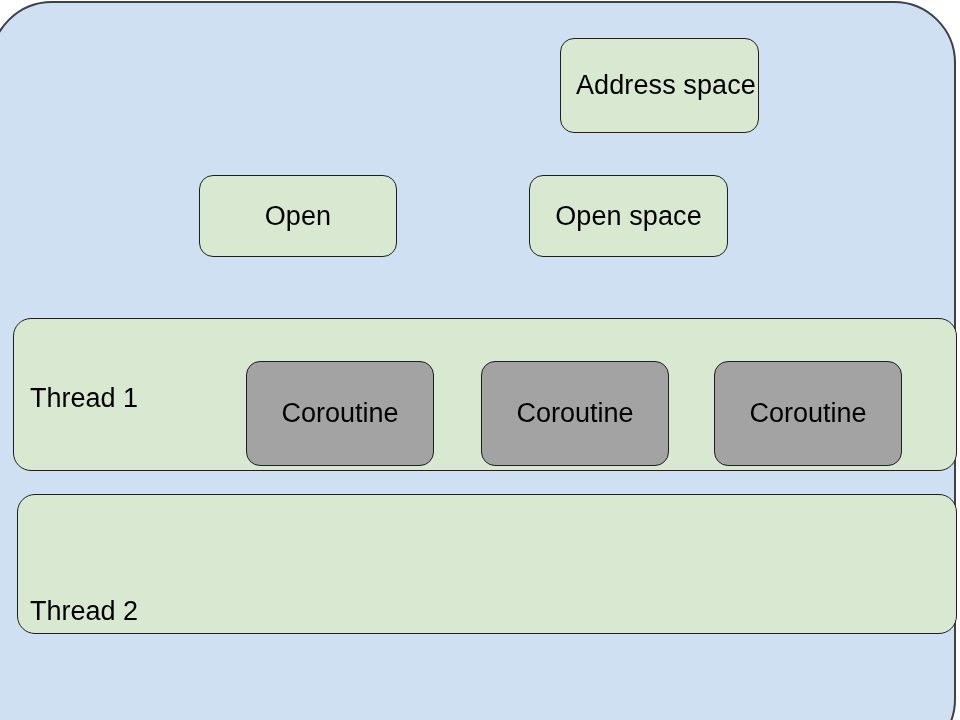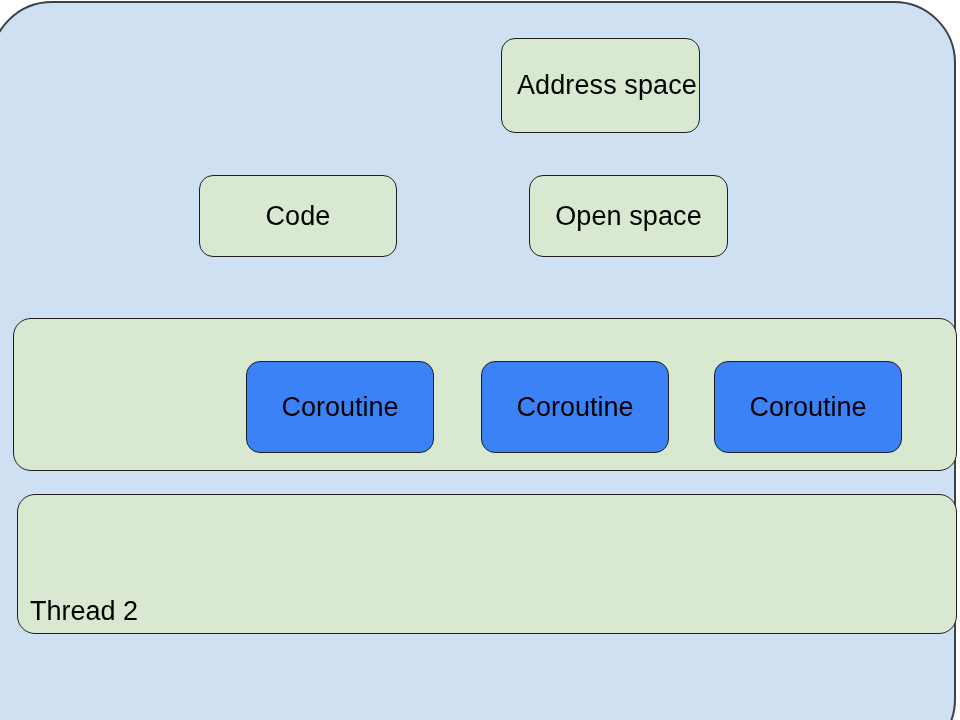--- a/index.html
+++ b/index.html
@@ -45,21 +45,21 @@
   .node.green { background: #d9e8d0; }
 
   .node.center { justify-content: center; text-align: center; }
   .node.left { justify-content: flex-start; text-align: left; }
 
   .node .label { display: block; }
 
   
   #node-code    { left: 198px; top: 39px;  width: 195px; height: 103px; }
   #node-data    { left: 199px; top: 175px; width: 198px; height: 82px;  }
-  #node-address { left: 501px; top: 38px;  width: 199px; height: 95px; padding-left: 15px; }
+  #node-address { left: 560px; top: 38px;  width: 199px; height: 95px; padding-left: 15px; }
   #node-open    { left: 529px; top: 175px; width: 199px; height: 82px; }
 
   
   .thread-lane {
     position: absolute;
     box-sizing: border-box;
     background: #d9e8d0;
     border: 1.8px solid #1f1f1f;
     border-radius: 18px;
   }
@@ -72,56 +72,57 @@
     color: #000000;
     white-space: nowrap;
   }
   #thread-1-label { left: 30px; top: 383px; }
   #thread-2-label { left: 30px; top: 550px; margin-top: 46px; }
 
   
   .coroutine {
     position: absolute;
     box-sizing: border-box;
-    background: #3b82f6;
+    background: #a3a3a3;
     border: 1.6px solid #1f1f1f;
     border-radius: 14px;
     display: flex;
     align-items: center;
     justify-content: center;
     font-size: 27px;
     color: #000000;
     top: 361px;
-    height: 92px;
+    height: 105px;
   }
   #coroutine-1 { left: 246px; width: 188px; }
   #coroutine-2 { left: 481px; width: 188px; }
   #coroutine-3 { left: 714px; width: 188px; }
 </style>
 </head>
 <body>
 
 <div id="canvas">
 
   <div class="process-box"></div>
 
 
   <div class="node green center" id="node-data">
-    <span class="label">Code</span>
+    <span class="label">Open</span>
   </div>
 
   <div class="node green left" id="node-address">
     <span class="label">Address space</span>
   </div>
 
   <div class="node green center" id="node-open">
     <span class="label">Open space</span>
   </div>
 
   <div class="thread-lane" id="thread-1"></div>
+  <div class="thread-label" id="thread-1-label">Thread 1</div>
 
   <div class="coroutine" id="coroutine-1">
     <span class="label">Coroutine</span>
   </div>
 
   <div class="coroutine" id="coroutine-2">
     <span class="label">Coroutine</span>
   </div>
 
   <div class="coroutine" id="coroutine-3">

